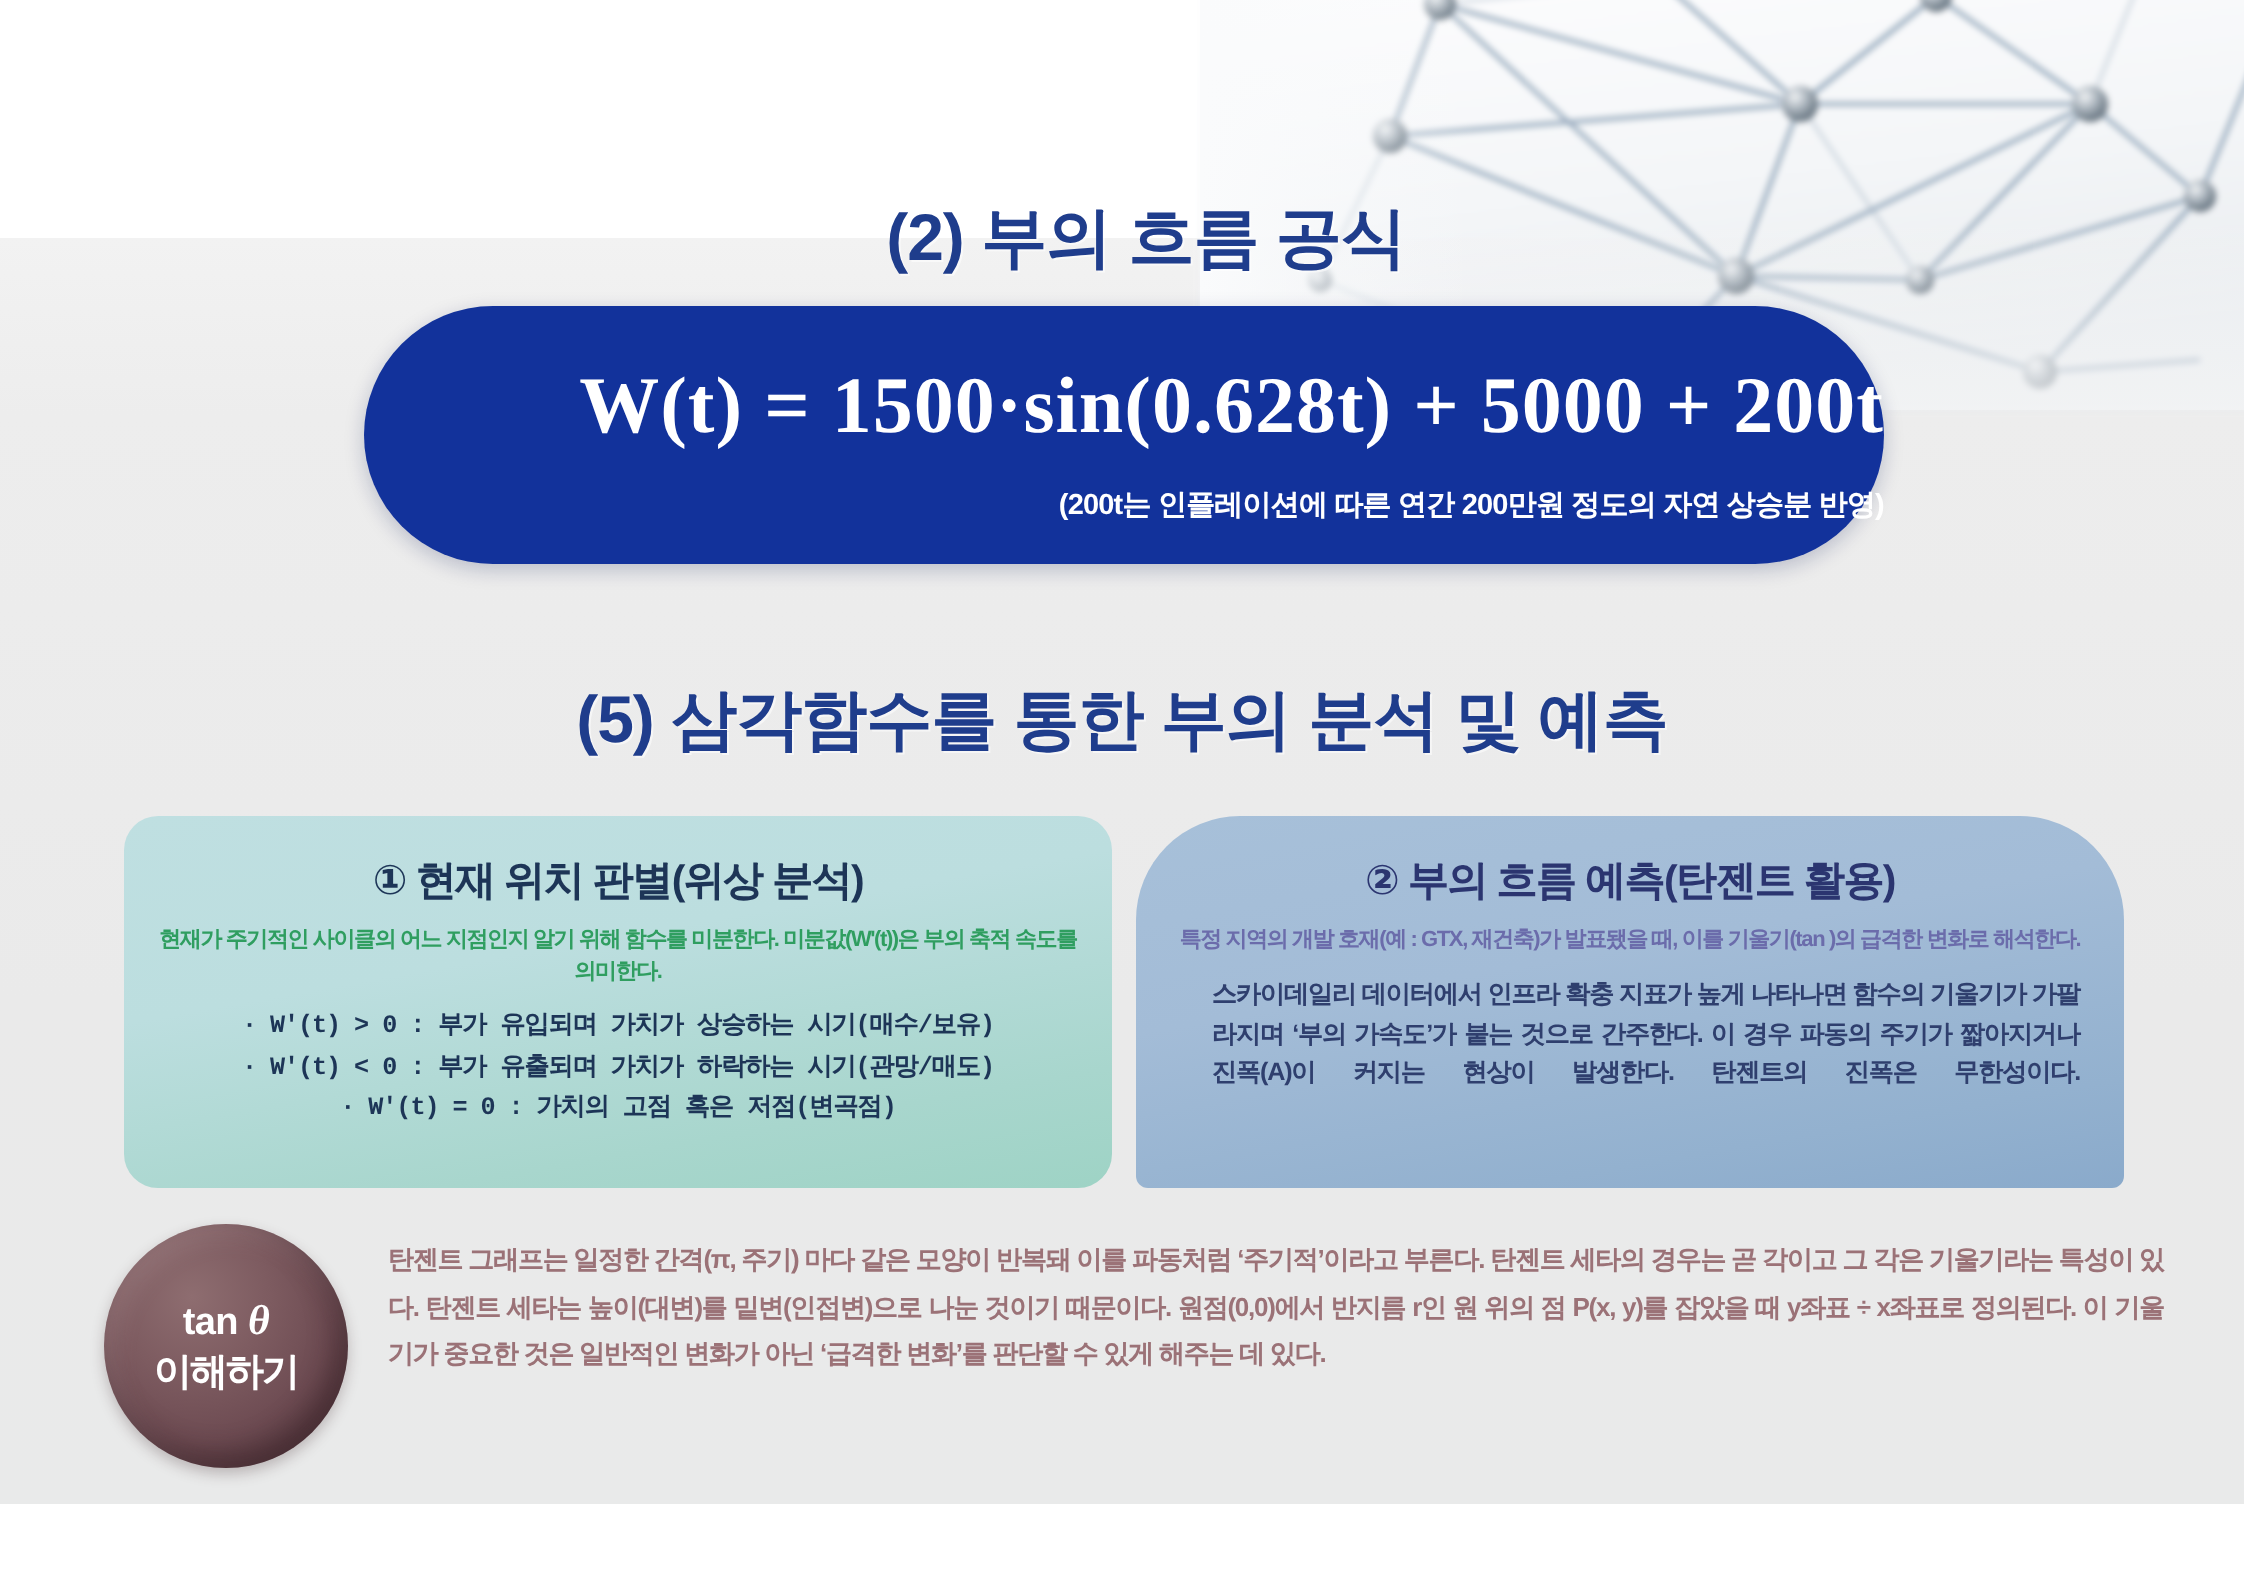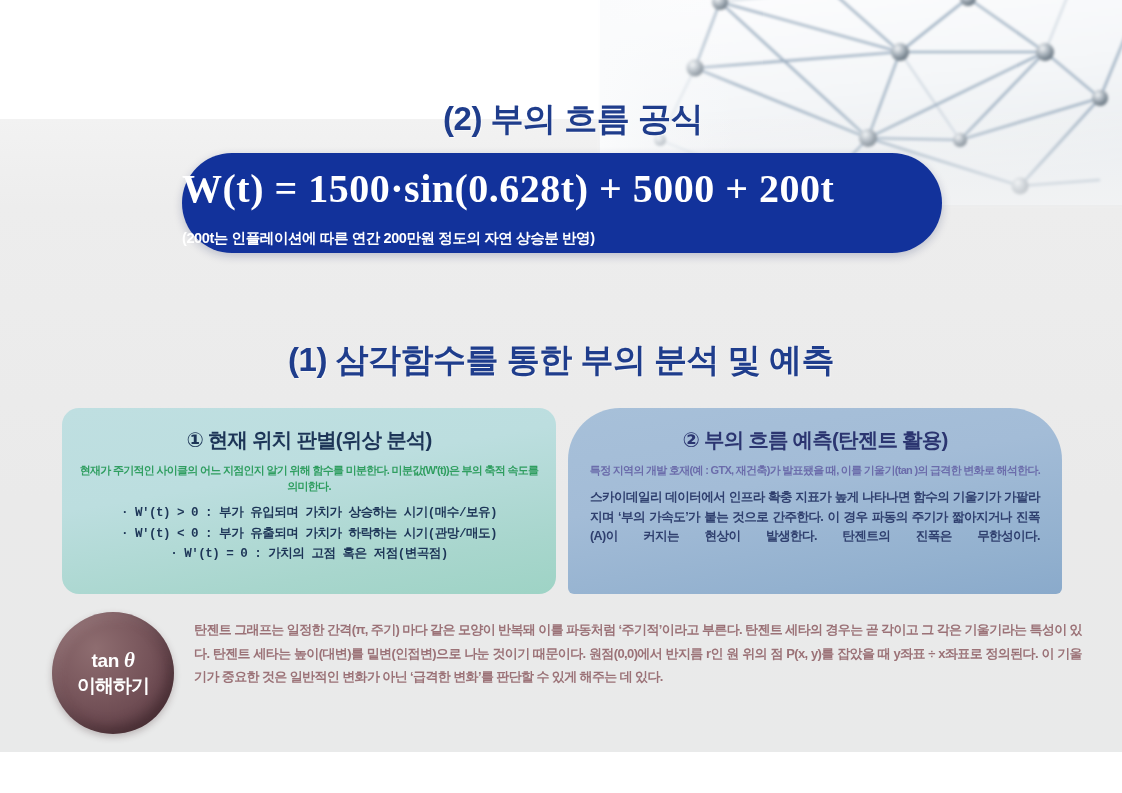--- a/index.html
+++ b/index.html
@@ -71,27 +71,27 @@
     letter-spacing: -0.5px;
     text-shadow: 1px 1px 0 rgba(255,255,255,0.55);
   }
   .heading-2 { top: 97px; font-size: 33px; padding-left: 12px; }
   .heading-3 { top: 338px; font-size: 33px; }
 
   
   .formula-card {
     position: absolute;
     left: 182px; top: 153px;
-    width: 760px; height: 100px;
+    width: 760px; height: 129px;
     background: #12329b;
     border-radius: 68px;
     box-shadow: 0 3px 10px rgba(10, 25, 80, 0.22);
     display: flex;
     flex-direction: column;
-    align-items: flex-start;
+    align-items: flex-end;
     justify-content: center;
     box-sizing: border-box;
     padding-top: 6px;
   }
   .formula-main {
     color: #ffffff;
     font-family: "Liberation Serif", "DejaVu Serif", serif;
     font-size: 40px;
     font-weight: 700;
     letter-spacing: 0.5px;
@@ -169,20 +169,21 @@
 
   .fcard-body {
     font-size: 12.6px;
     font-weight: 700;
     color: #2f3f6e;
     letter-spacing: -0.6px;
     line-height: 1.58;
     text-align: justify;
     text-align-last: justify;
     padding: 0 6px;
+    margin-left: 16px;
   }
 
   
   .bottom-note {
     position: absolute;
     left: 52px; top: 612px;
     width: 1030px; height: 120px;
     display: flex;
     align-items: flex-start;
     gap: 20px;
@@ -303,21 +304,21 @@
   </div>
   <div class="hero-fade"></div>
 
   <div class="heading heading-2">(2) 부의 흐름 공식</div>
 
   <div class="formula-card">
     <div class="formula-main">W(t) = 1500·sin(0.628t) + 5000 + 200t</div>
     <div class="formula-note">(200t는 인플레이션에 따른 연간 200만원 정도의 자연 상승분 반영)</div>
   </div>
 
-  <div class="heading heading-3">(1) 삼각함수를 통한 부의 분석 및 예측</div>
+  <div class="heading heading-3">(5) 삼각함수를 통한 부의 분석 및 예측</div>
 
   <div class="cards-row">
 
     <div class="fcard fcard-left">
       <div class="fcard-title">① 현재 위치 판별(위상 분석)</div>
       <div class="fcard-lead">현재가 주기적인 사이클의 어느 지점인지 알기 위해 함수를 미분한다. 미분값(W'(t))은 부의 축적 속도를 의미한다.</div>
       <ul class="bullets">
         <li>W'(t) &gt; 0 : 부가 유입되며 가치가 상승하는 시기(매수/보유)</li>
         <li>W'(t) &lt; 0 : 부가 유출되며 가치가 하락하는 시기(관망/매도)</li>
         <li>W'(t) = 0 : 가치의 고점 혹은 저점(변곡점)</li>

